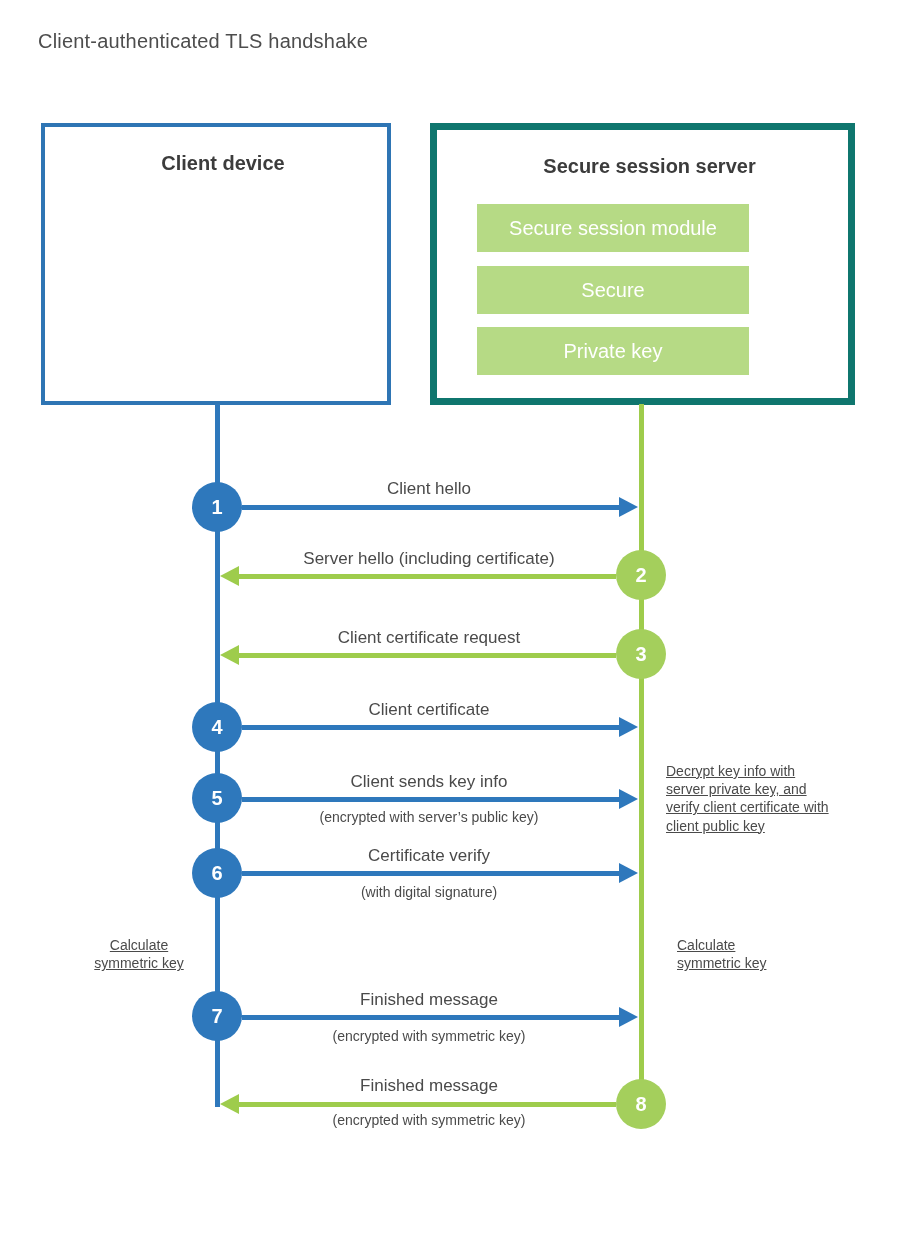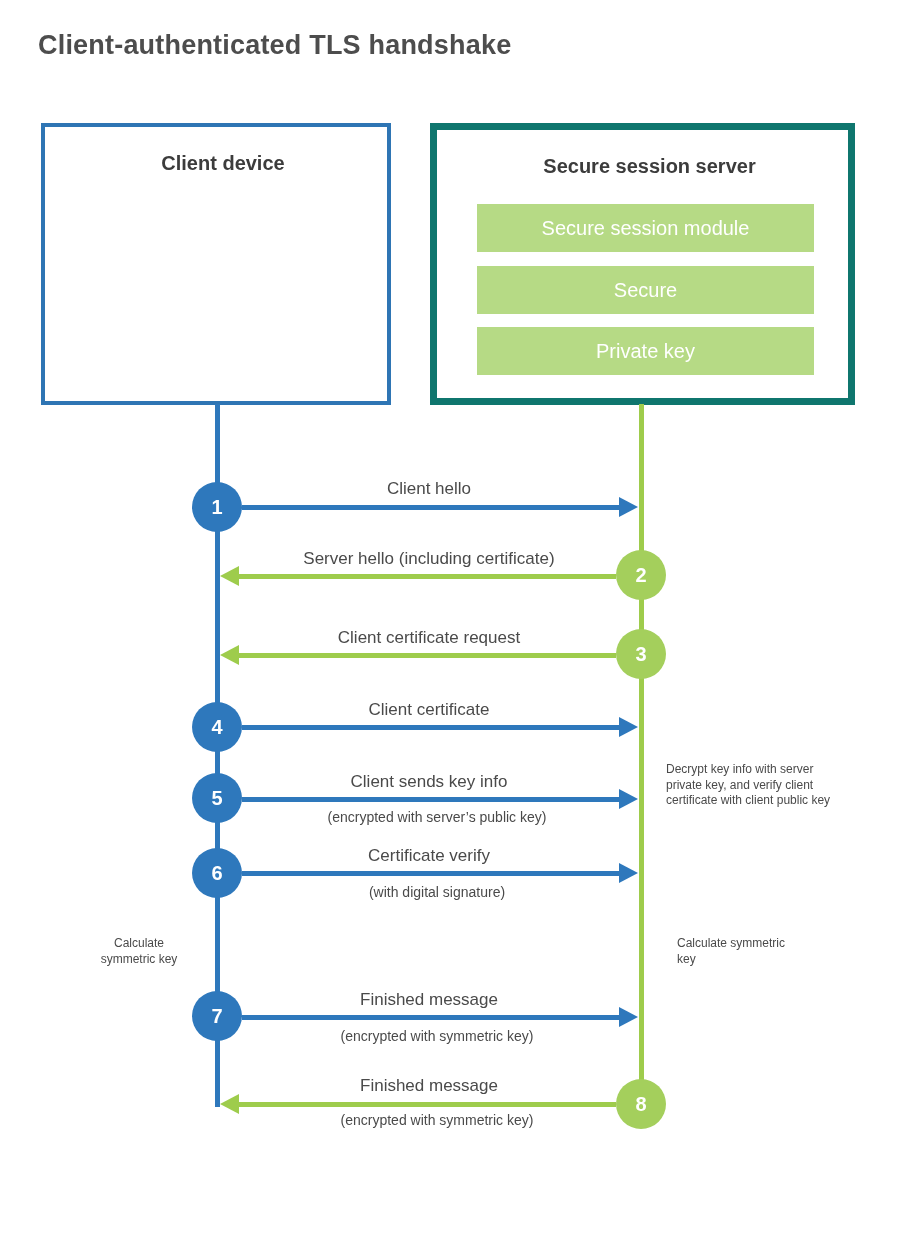--- a/index.html
+++ b/index.html
@@ -1,31 +1,31 @@
 <!DOCTYPE html>
 <html><head>
 <meta charset="utf-8">
 <style>
   html,body{margin:0;padding:0;background:#ffffff;}
   body{font-family:"Liberation Sans","DejaVu Sans",sans-serif;}
   #canvas{position:relative;width:900px;height:1256px;background:#ffffff;overflow:hidden;}
 
-  .page-title{position:absolute;left:38px;top:30px;font-size:27px;font-weight:700;color:#4d4d4d;letter-spacing:0.2px;}
+  .page-title{position:absolute;left:38px;top:30px;font-size:20px;font-weight:400;color:#4d4d4d;letter-spacing:0.2px;}
 
   
   .actor-box{position:absolute;top:123px;height:282px;box-sizing:border-box;background:#fff;}
   .actor-box.blue{left:41px;width:350px;border:4px solid #2e75b4;}
   .actor-box.green{left:430px;width:425px;border:7px solid #0f766e;}
   .actor-title{margin-top:25px;text-align:center;font-size:20px;font-weight:bold;color:#3c3c3c;padding-left:14px;}
 
   .client-app{position:absolute;left:34px;top:72px;width:276px;height:176px;background:#5b9bd5;
     border:2px dotted #d8e6f4;box-sizing:border-box;display:flex;align-items:center;justify-content:center;}
   .client-app span{display:block;max-width:180px;text-align:center;color:#ffffff;font-size:20px;line-height:1.45;}
 
-  .module-bar{position:absolute;left:40px;width:337px;height:48px;background:#b6da85;
+  .module-bar{position:absolute;left:40px;width:272px;height:48px;background:#b6da85;
     display:flex;align-items:center;justify-content:center;color:#ffffff;font-size:20px;}
   .module-bar.m0{top:74px;}
   .module-bar.m1{top:136px;}
   .module-bar.m2{top:197px;}
 
   
   .lifeline{position:absolute;width:5px;}
   .lifeline.blue{left:215px;top:404px;height:703px;background:#2e78bc;}
   .lifeline.green{left:639px;top:404px;height:700px;background:#9ecc4c;}
 
@@ -41,24 +41,24 @@
   .arrow .head{position:absolute;top:0;width:0;height:0;border-top:10px solid transparent;border-bottom:10px solid transparent;}
   .arrow.dir-right{left:242px;}
   .arrow.dir-right .shaft{left:0;right:15px;background:#2e78bc;}
   .arrow.dir-right .head{right:0;border-left:19px solid #2e78bc;}
   .arrow.dir-left{left:220px;}
   .arrow.dir-left .shaft{left:15px;right:0;background:#9ecc4c;}
   .arrow.dir-left .head{left:0;border-right:19px solid #9ecc4c;}
 
   
   .msg-label{position:absolute;left:228px;width:402px;text-align:center;font-size:17px;color:#4a4a4a;}
-  .msg-sublabel{position:absolute;left:236px;width:402px;text-align:center;font-size:14px;color:#4a4a4a;}
+  .msg-sublabel{position:absolute;left:228px;width:402px;text-align:center;font-size:14px;color:#4a4a4a;}
 
   
-  .side-note{position:absolute;font-size:12px;color:#4a4a4a;line-height:1.3;}
+  .side-note{position:absolute;font-size:14px;color:#4a4a4a;line-height:1.3;text-decoration:underline;}
   .note-client{left:88px;top:936px;width:102px;text-align:center;}
   .note-decrypt{left:666px;top:762px;width:170px;text-align:left;}
   .note-server-calc{left:677px;top:936px;width:110px;text-align:left;}
 </style>
 </head>
 <body>
 
 <div id="canvas">
 
   <div class="page-title">Client-authenticated TLS handshake</div>

